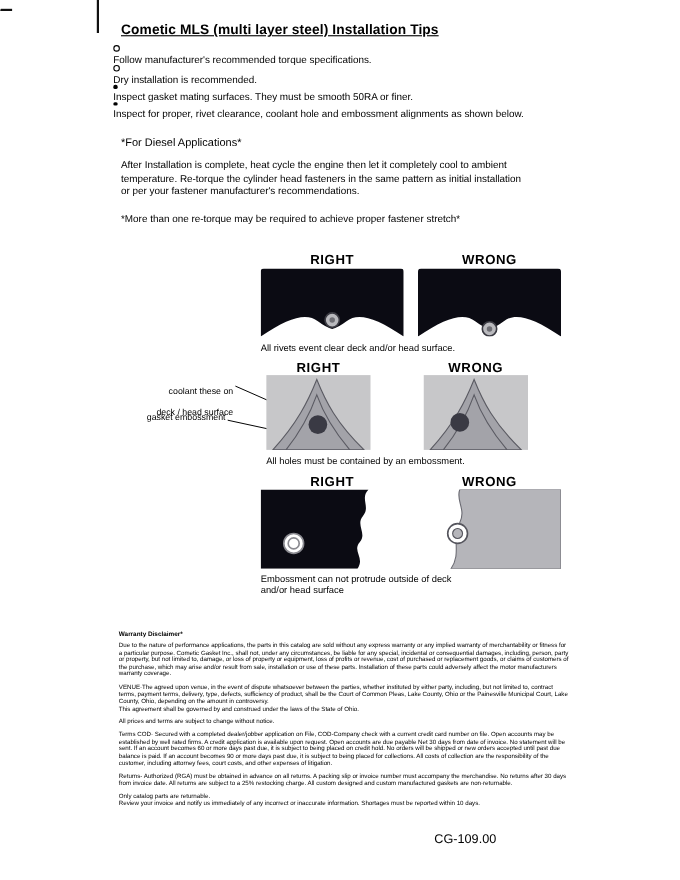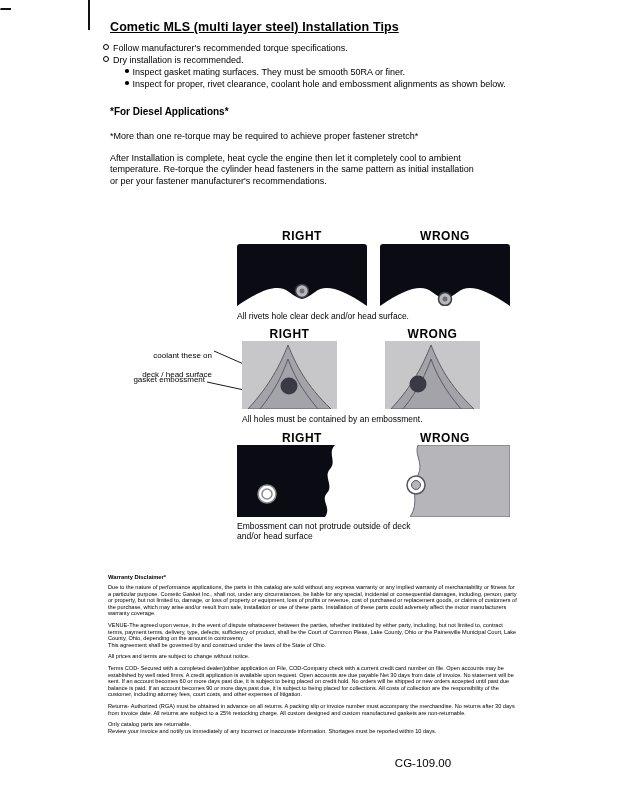--- a/index.html
+++ b/index.html
@@ -5,26 +5,26 @@
   html,body { margin:0; padding:0; background:#ffffff; }
   body { width:618px; height:800px; position:relative; font-family:"Liberation Sans", sans-serif; color:#000; }
   .page { position:absolute; inset:0; background:#fff; overflow:hidden;border-radius:12px; }
 
   .mark-v { position:absolute; left:88px; top:0; width:2px; height:30px; background:#111; }
   .mark-h { position:absolute; left:0; top:8px; width:11px; height:2px; background:#111; }
 
   .content { position:absolute; left:103px; top:20px; width:422px; }
   .title { margin:0 0 8px 7px; font-size:12.5px; font-weight:bold; text-decoration:underline; letter-spacing:0.1px; }
 
-  .tip { font-size:9px; line-height:12px; display:flex; align-items:center; }
+  .tip { font-size:9px; line-height:12px; display:flex; align-items:flex-start;flex-direction:column; }
   .b-circ { flex:none; width:4px; height:4px; border:1px solid #000; border-radius:50%; margin-right:4px; transform:translateY(-1px); }
-  .tip.sub { margin-left:22px; }
+  .tip.sub { }
   .b-dot { flex:none; width:3.5px; height:3.5px; background:#000; border-radius:50%; margin-right:4px; transform:translateY(-1px); }
 
-  .diesel-h { font-size:10px; font-weight:bold; margin:16px 0 9px 7px; }
+  .diesel-h { font-size:10px; font-weight:normal; margin:16px 0 9px 7px; }
   .para { font-size:9px; line-height:11.5px; margin:0 0 10px 7px; white-space:pre-line; }
   .para.note { margin-top:14px; }
 
   .dg-label { position:absolute; font-size:12px; line-height:14px; text-align:center; letter-spacing:0.5px;font-weight:bold; }
   .dg-img { position:absolute; }
   .dg-caption { position:absolute; font-size:8.5px; line-height:10px; white-space:pre-line; }
 
   .anno { position:absolute; font-size:8px; line-height:9.5px; text-align:right; white-space:pre-line; }
   .anno-lines { position:absolute; }
 
@@ -59,44 +59,44 @@
         <span class="b-dot"></span>
         <span>Inspect gasket mating surfaces.  They must be smooth 50RA or finer.</span>
       </div>
       <div class="tip sub">
         <span class="b-dot"></span>
         <span>Inspect for proper, rivet clearance, coolant hole and embossment alignments as shown below.</span>
       </div>
     </div>
 
     <h2 class="diesel-h">*For Diesel Applications*</h2>
-    <p class="para note">*More than one re-torque may be required to achieve proper fastener stretch*</p>
     <p class="para">After Installation is complete, heat cycle the engine then let it completely cool to ambient
 temperature. Re-torque the cylinder head fasteners in the same pattern as initial installation
 or per your fastener manufacturer's recommendations.</p>
+    <p class="para note">*More than one re-torque may be required to achieve proper fastener stretch*</p>
   </div>
 
   <div class="dg-label" style="left:237px; top:229px; width:130px;">RIGHT</div>
   <div class="dg-label" style="left:380px; top:229px; width:130px;">WRONG</div>
 
   <div class="dg-img" style="left:237px; top:244px;">
     <svg width="130" height="62" viewBox="0 0 130 62">
       <path d="M3,0 H127 Q130,0 130,3 V62 C104,44 88,40 78,48 Q70,54 65,55 Q60,54 52,48 C42,40 26,44 0,62 V3 Q0,0 3,0 Z" fill="#0b0b13"></path>
       <circle cx="65" cy="47" r="6.5" fill="#b9b9bd" stroke="#3a3a42" stroke-width="1.5"></circle>
       <circle cx="65" cy="47" r="2.5" fill="#6e6e74"></circle>
     </svg>
   </div>
   <div class="dg-img" style="left:380px; top:244px;">
     <svg width="130" height="62" viewBox="0 0 130 62">
       <path d="M3,0 H127 Q130,0 130,3 V62 C104,44 88,40 78,48 Q70,54 65,55 Q60,54 52,48 C42,40 26,44 0,62 V3 Q0,0 3,0 Z" fill="#0b0b13"></path>
       <circle cx="65" cy="55" r="6.5" fill="#b9b9bd" stroke="#3a3a42" stroke-width="1.5"></circle>
       <circle cx="65" cy="55" r="2.5" fill="#6e6e74"></circle>
     </svg>
   </div>
-  <div class="dg-caption" style="left:237px; top:311px; width:260px;">All rivets hole clear deck and/or head surface.</div>
+  <div class="dg-caption" style="left:237px; top:311px; width:260px;">All rivets event clear deck and/or head surface.</div>
 
   <div class="dg-label" style="left:242px; top:327px; width:95px;">RIGHT</div>
   <div class="dg-label" style="left:385px; top:327px; width:95px;">WRONG</div>
 
   <div class="anno" style="left:138px; top:341px; width:74px;">
     <span>coolant these on</span><br>
     <span>deck / head surface</span>
   </div>
   <div class="anno" style="left:118px; top:375px; width:87px;text-align:right;">gasket embossment</div>
 

